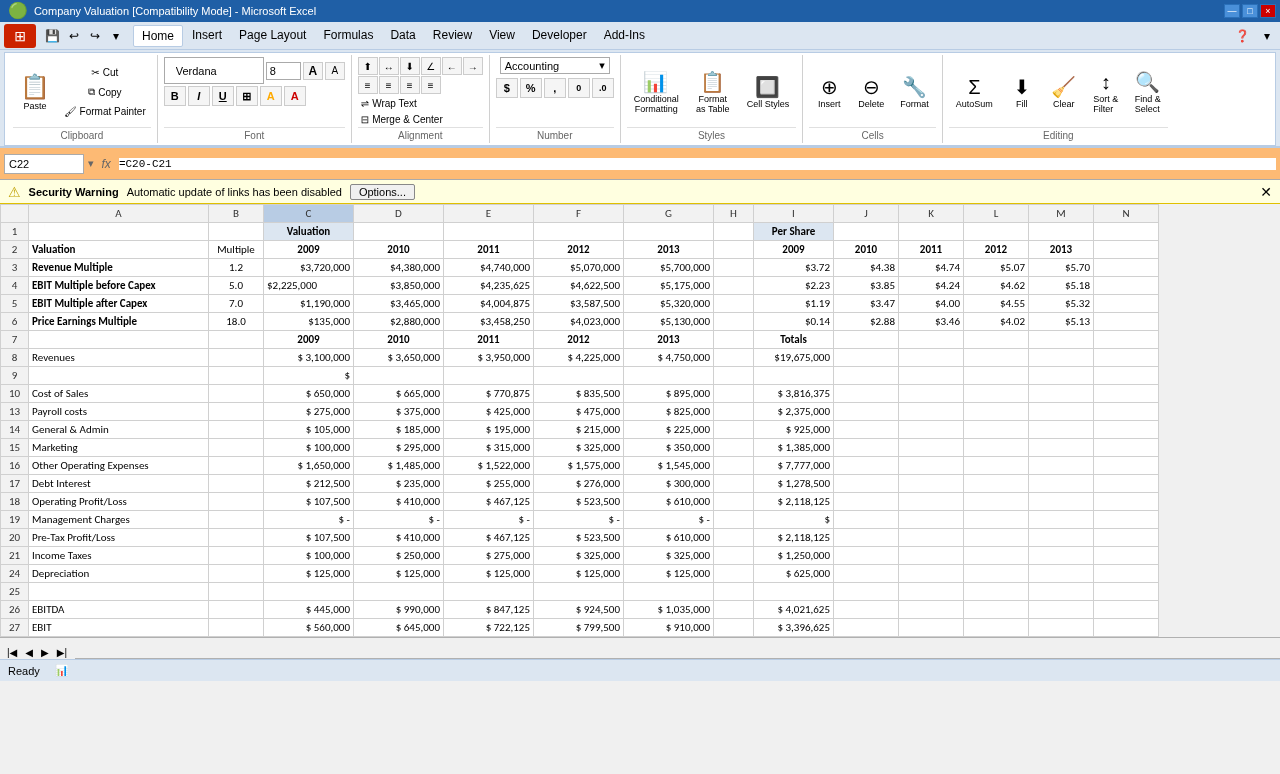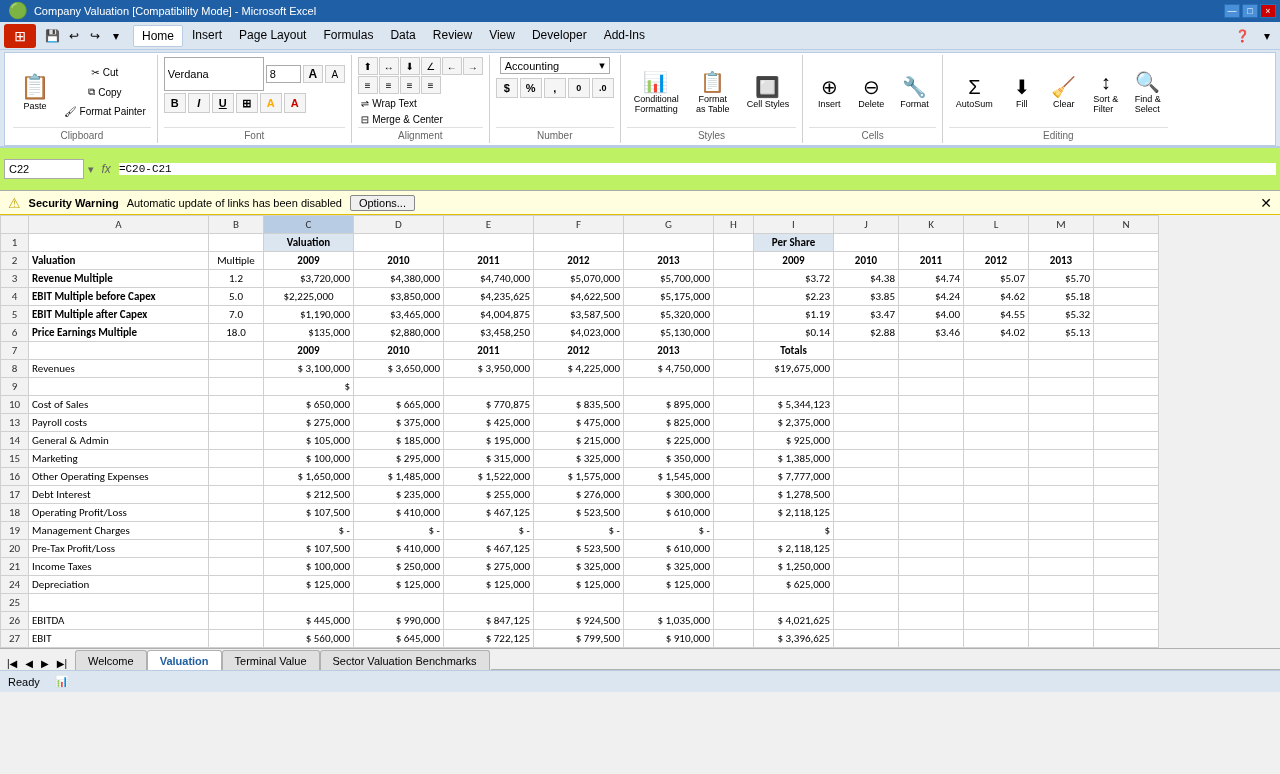--- a/index.html
+++ b/index.html
@@ -88,23 +88,23 @@
       border: 1px solid transparent;
       border-radius: 2px;
       min-width: 28px;
       font-size: 10px;
     }
 
     
     .formula-bar {
       display: flex;
       align-items: center;
-      background: #bef264;
+      background: #fdba74;
       border-bottom: 1px solid #aaa;
-      height: 43px;
+      height: 32px;
       padding: 0 4px;
       gap: 4px;
     }
     .name-box {
       width: 80px;
       border: 1px solid #aaa;
       padding: 1px 4px;
       font-size: 11px;
       height: 20px;
     }
@@ -332,24 +332,24 @@
 
     .font-controls {
       display: flex;
       flex-direction: column;
       gap: 2px;
     }
     .font-row1 { display: flex; align-items: center; gap: 2px; }
     .font-row2 { display: flex; align-items: center; gap: 2px; }
     .font-name-box {
       border: 1px solid #aaa;
-      padding: 1px 3px;
+      padding: 1px 11px;
       width: 100px;
       font-size: 11px;
-      height: 34px;
+      height: 27px;
     }
     .font-size-box {
       border: 1px solid #aaa;
       padding: 1px 3px;
       width: 35px;
       font-size: 11px;
       height: 18px;
     }
   </style>
 </head>
@@ -640,21 +640,21 @@
               <td style="text-align: right;">$4.38</td>
               <td style="text-align: right;">$4.74</td>
               <td style="text-align: right;">$5.07</td>
               <td style="text-align: right;">$5.70</td>
               <td style="text-align: right;"></td>
             </tr>
             <tr>
               <td class="row-num">4</td>
               <td class="col-a" style="font-weight: bold;">EBIT Multiple before Capex</td>
               <td class="col-b" style="text-align: center;">5.0</td>
-              <td style="text-align: center;">$2,225,000</td>
+              <td style="text-align: left;">$2,225,000</td>
               <td style="text-align: right;">$3,850,000</td>
               <td style="text-align: right;">$4,235,625</td>
               <td style="text-align: right;">$4,622,500</td>
               <td style="text-align: right;">$5,175,000</td>
               <td></td>
               <td style="text-align: right;">$2.23</td>
               <td style="text-align: right;">$3.85</td>
               <td style="text-align: right;">$4.24</td>
               <td style="text-align: right;">$4.62</td>
               <td style="text-align: right;">$5.18</td>
@@ -748,21 +748,21 @@
             <tr>
               <td class="row-num">10</td>
               <td class="col-a">Cost of Sales</td>
               <td class="col-b" style="text-align: center;"></td>
               <td style="text-align: right;">$ 650,000</td>
               <td style="text-align: right;">$ 665,000</td>
               <td style="text-align: right;">$ 770,875</td>
               <td style="text-align: right;">$ 835,500</td>
               <td style="text-align: right;">$ 895,000</td>
               <td></td>
-              <td style="text-align: right;">$ 5,344,123</td>
+              <td style="text-align: right;">$ 3,816,375</td>
               <td style="text-align: right;"></td>
               <td style="text-align: right;"></td>
               <td style="text-align: right;"></td>
               <td style="text-align: right;"></td>
               <td style="text-align: right;"></td>
             </tr>
             <tr>
               <td class="row-num">13</td>
               <td class="col-a">Payroll costs</td>
               <td class="col-b" style="text-align: center;"></td>
@@ -989,25 +989,19 @@
   </div>
 </div>
 
 <div class="sheet-tabs-bar">
   <div style="display:flex; align-items:center; gap:2px; margin-right:4px;">
     <span style="cursor:pointer; font-size:10px; padding:1px 3px;">|◀</span>
     <span style="cursor:pointer; font-size:10px; padding:1px 3px;">◀</span>
     <span style="cursor:pointer; font-size:10px; padding:1px 3px;">▶</span>
     <span style="cursor:pointer; font-size:10px; padding:1px 3px;">▶|</span>
   </div>
-  <div id="sheet-tabs" style="display:flex;">
-      <div class="sheet-tab">Welcome</div>
-      <div class="sheet-tab active">Valuation</div>
-      <div class="sheet-tab">Terminal Value</div>
-      <div class="sheet-tab">Sector Valuation Benchmarks</div>
-    </div>
   <div style="flex:1; border-bottom:1px solid #b0b0b0;"></div>
 </div>
 
 <div class="status-bar">
   <span>Ready</span>
   <span>📊</span>
 </div>
 
 </body></html>

